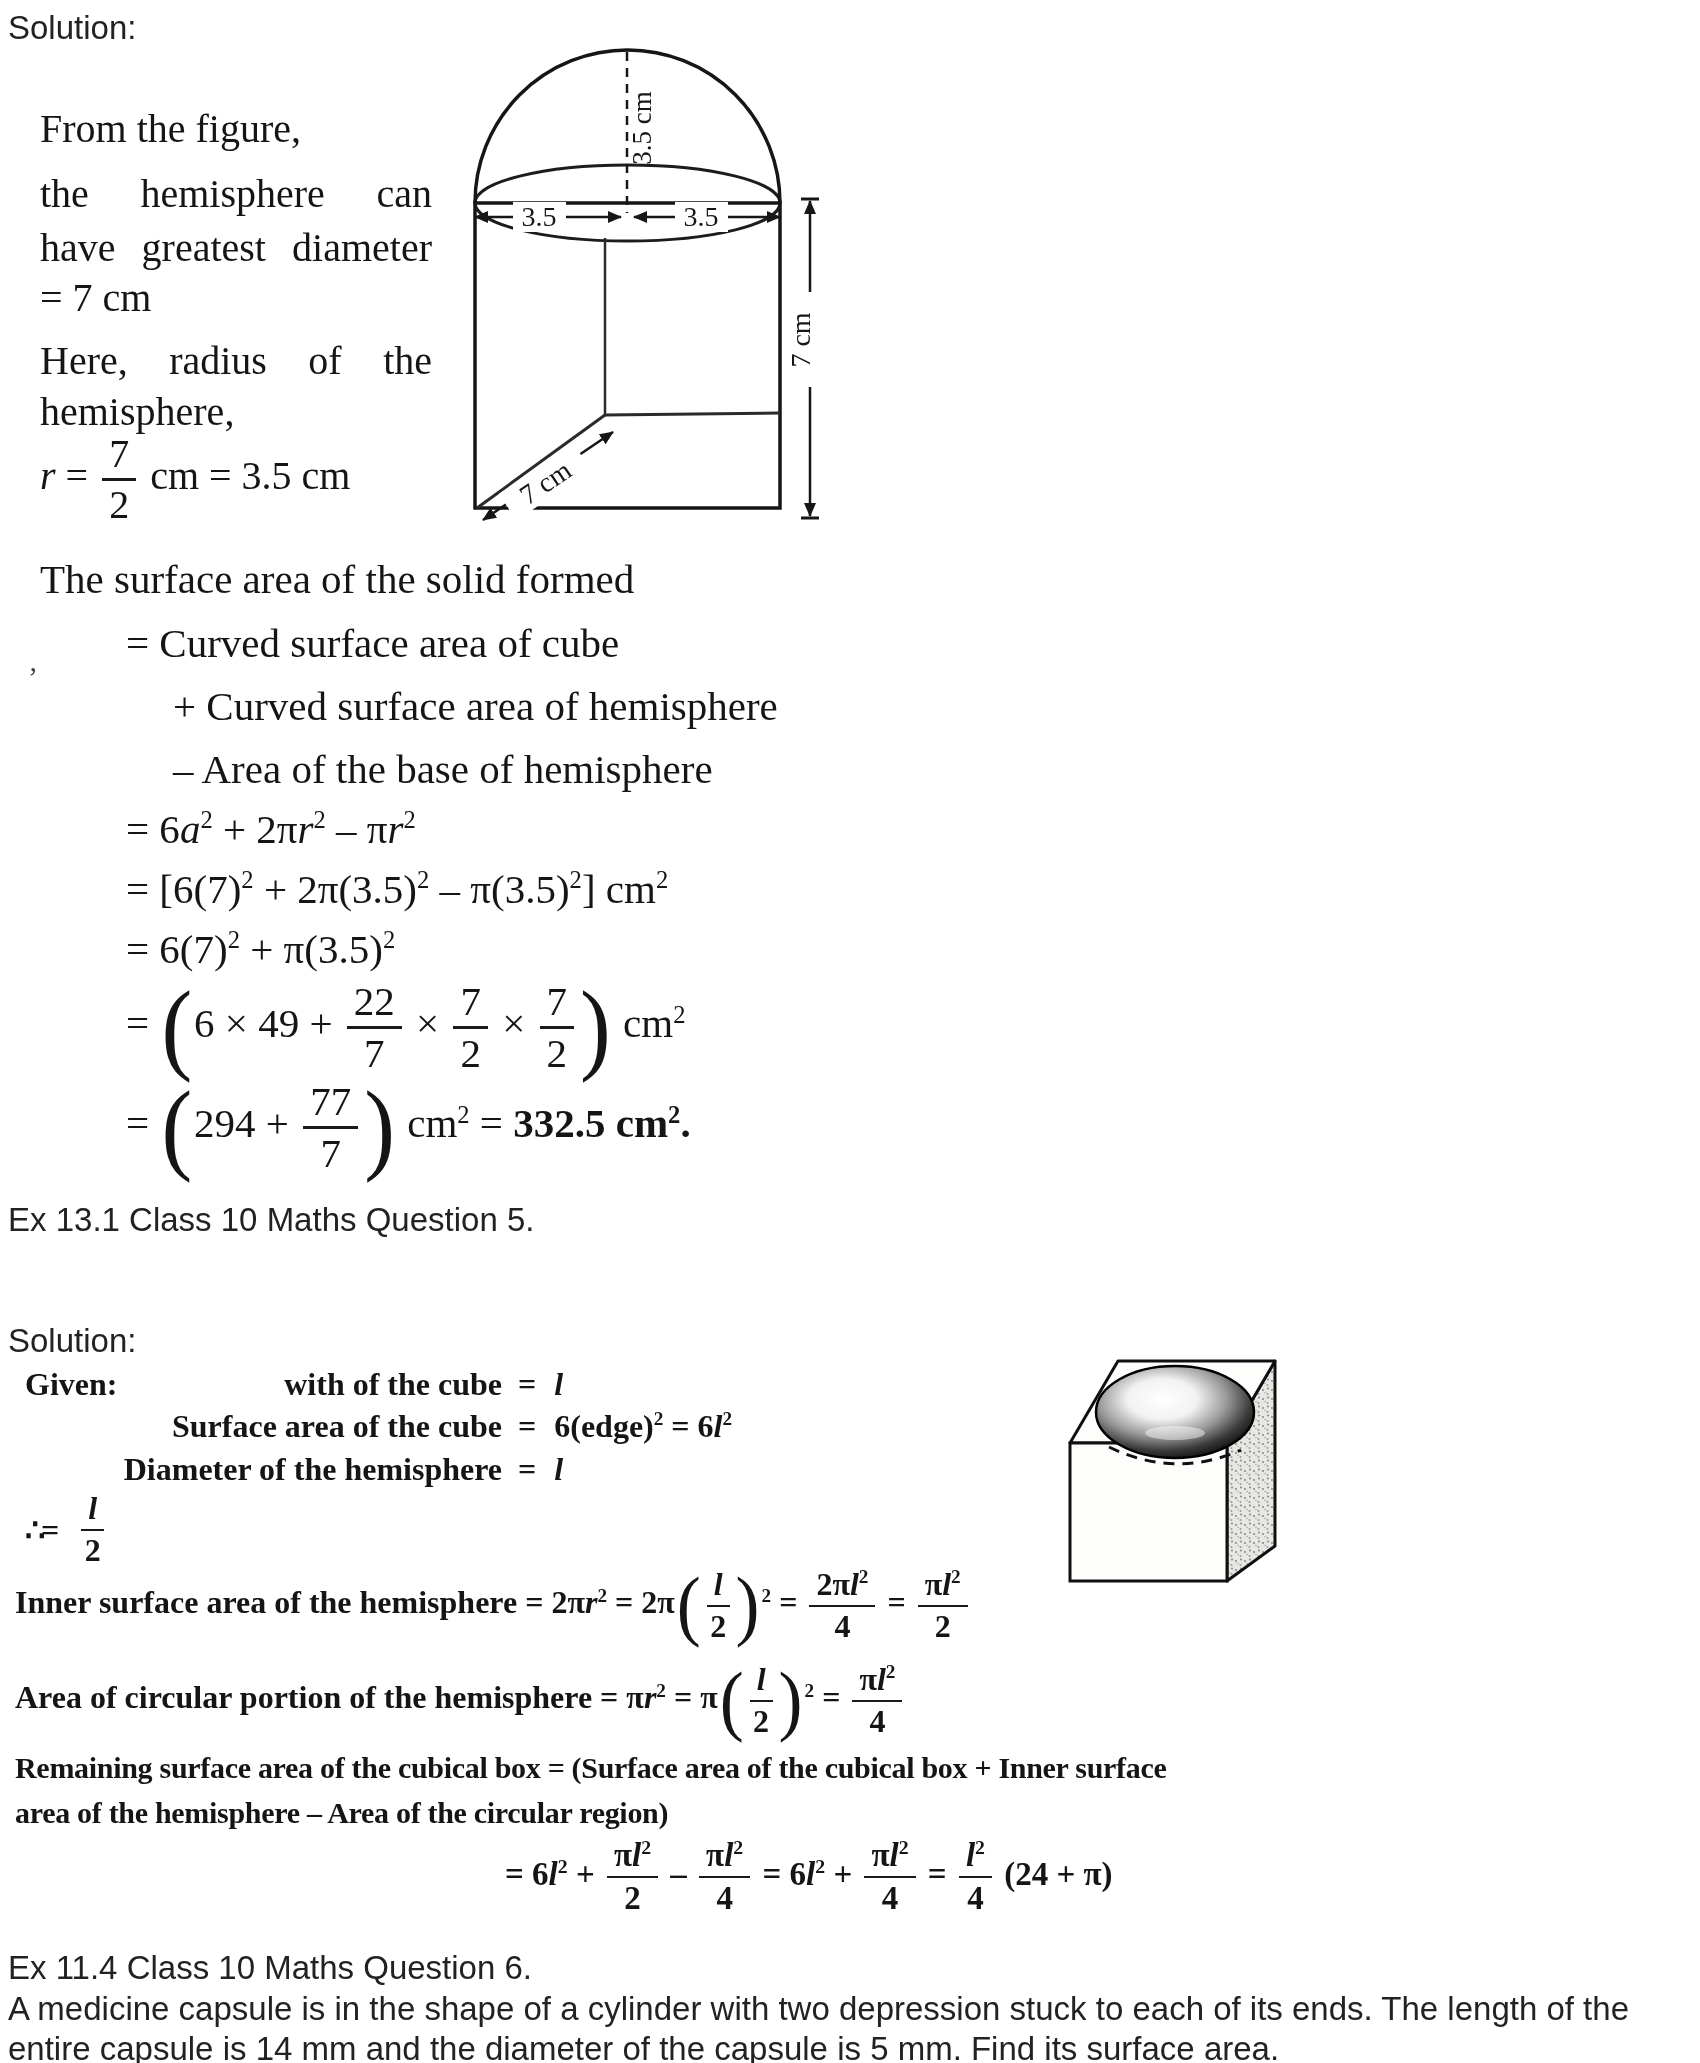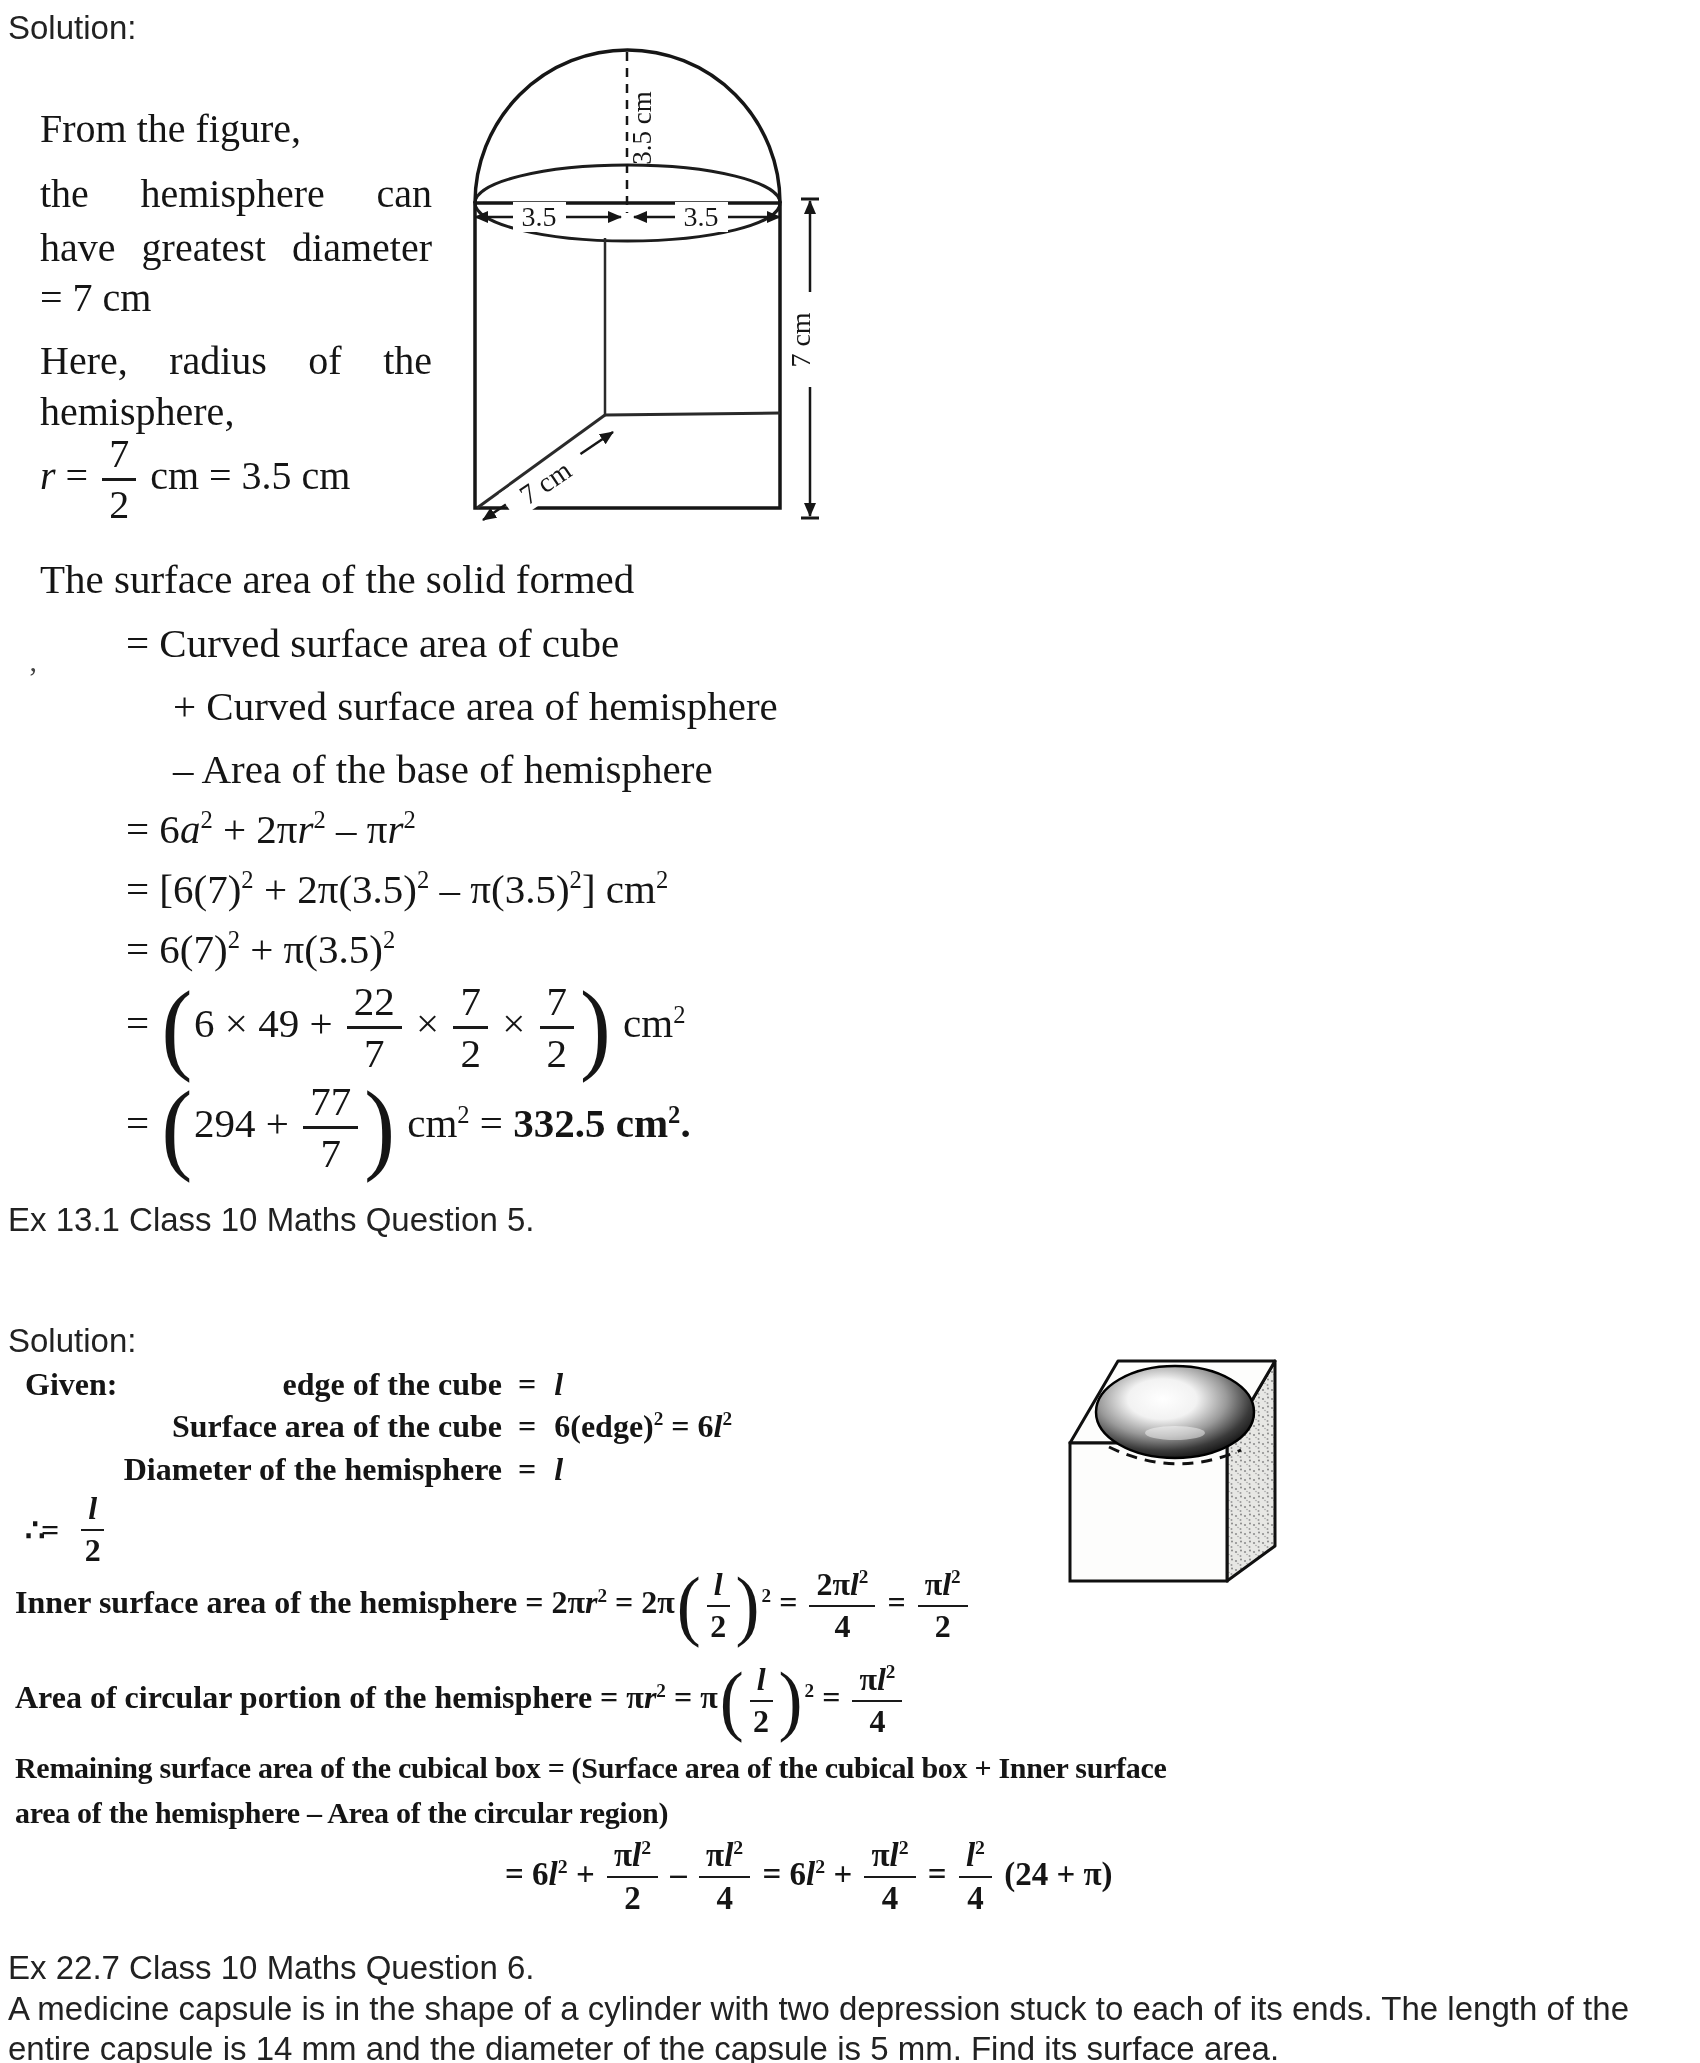--- a/index.html
+++ b/index.html
@@ -98,21 +98,21 @@
     <div class="abs step mline" style="left:126px;top:980px;"><span>= </span><span class="bigp">(</span><span>6 × 49 + </span><span class="frac"><span class="fnum">22</span><span class="fden">7</span></span><span> × </span><span class="frac"><span class="fnum">7</span><span class="fden">2</span></span><span> × </span><span class="frac"><span class="fnum">7</span><span class="fden">2</span></span><span class="bigp">)</span><span> cm</span><sup>2</sup></div>
     <div class="abs step mline" style="left:126px;top:1080px;"><span>= </span><span class="bigp">(</span><span>294 + </span><span class="frac"><span class="fnum">77</span><span class="fden">7</span></span><span class="bigp">)</span><span> cm</span><sup>2</sup><span> = </span><span style="font-weight: 700;">332.5 cm</span><sup style="font-weight: 700;">2</sup><span style="font-weight: 700;">.</span></div>
   </div>
 
   <div class="abs sans" style="left:8px;top:1200px;">Ex 13.1 Class 10 Maths Question 5.</div>
   <div class="abs sans" style="left:8px;top:1321px;">Solution:</div>
 
   <div class="abs scan">
     <div class="grow" style="top:1362px;height:44px;">
       <span class="gpre">Given:</span>
-      <span class="glabel">edge of the cube</span>
+      <span class="glabel">with of the cube</span>
       <span class="geq">=</span>
       <span class="gval sm"><span style="font-style: italic;">l</span></span>
     </div>
     <div class="grow" style="top:1404px;height:44px;">
       <span class="gpre"></span>
       <span class="glabel">Surface area of the cube</span>
       <span class="geq">=</span>
       <span class="gval sm"><span>6(edge)</span><sup>2</sup><span> = 6</span><span style="font-style: italic;">l</span><sup>2</sup></span>
     </div>
     <div class="grow" style="top:1447px;height:44px;">
@@ -153,17 +153,17 @@
     <ellipse cx="130" cy="100" rx="30" ry="7" fill="#ffffff" opacity="0.45"></ellipse>
     <path d="M 64 114 Q 130 146 196 117" fill="none" stroke="#111111" stroke-width="3" stroke-dasharray="11 8"></path>
   </svg>
 
   <div class="abs scan bigline mline sm" style="left:15px;top:1568px;"><span>Inner surface area of the hemisphere = 2π</span><span style="font-style: italic;">r</span><sup>2</sup><span> = 2π</span><span class="bigp">(</span><span class="frac"><span class="fnum"><span style="font-style: italic;">l</span></span><span class="fden">2</span></span><span class="bigp">)</span><sup>2</sup><span> = </span><span class="frac"><span class="fnum"><span>2π</span><span style="font-style: italic;">l</span><sup>2</sup></span><span class="fden">4</span></span><span> = </span><span class="frac"><span class="fnum"><span>π</span><span style="font-style: italic;">l</span><sup>2</sup></span><span class="fden">2</span></span></div>
   <div class="abs scan bigline mline sm" style="left:15px;top:1663px;"><span>Area of circular portion of the hemisphere = π</span><span style="font-style: italic;">r</span><sup>2</sup><span> = π</span><span class="bigp">(</span><span class="frac"><span class="fnum"><span style="font-style: italic;">l</span></span><span class="fden">2</span></span><span class="bigp">)</span><sup>2</sup><span> = </span><span class="frac"><span class="fnum"><span>π</span><span style="font-style: italic;">l</span><sup>2</sup></span><span class="fden">4</span></span></div>
   <div class="abs scan boldline" style="left:15px;top:1751px;">Remaining surface area of the cubical box = (Surface area of the cubical box + Inner surface</div>
   <div class="abs scan boldline" style="left:15px;top:1796px;">area of the hemisphere – Area of the circular region)</div>
   <div class="abs scan feq mline sm" style="left:505px;top:1838px;"><span>= 6</span><span style="font-style: italic;">l</span><sup>2</sup><span> + </span><span class="frac"><span class="fnum"><span>π</span><span style="font-style: italic;">l</span><sup>2</sup></span><span class="fden">2</span></span><span> – </span><span class="frac"><span class="fnum"><span>π</span><span style="font-style: italic;">l</span><sup>2</sup></span><span class="fden">4</span></span><span> = 6</span><span style="font-style: italic;">l</span><sup>2</sup><span> + </span><span class="frac"><span class="fnum"><span>π</span><span style="font-style: italic;">l</span><sup>2</sup></span><span class="fden">4</span></span><span> = </span><span class="frac"><span class="fnum"><span style="font-style: italic;">l</span><sup>2</sup></span><span class="fden">4</span></span><span> (24 + π)</span></div>
 
-  <div class="abs sans" style="left:8px;top:1948px;">Ex 22.7 Class 10 Maths Question 6.</div>
+  <div class="abs sans" style="left:8px;top:1948px;">Ex 11.4 Class 10 Maths Question 6.</div>
   <div class="abs sans" style="left:8px;top:1989px;">A medicine capsule is in the shape of a cylinder with two depression stuck to each of its ends. The length of the</div>
   <div class="abs sans" style="left:8px;top:2029px;">entire capsule is 14 mm and the diameter of the capsule is 5 mm. Find its surface area.</div>
 
 </div>
 
 </body></html>

